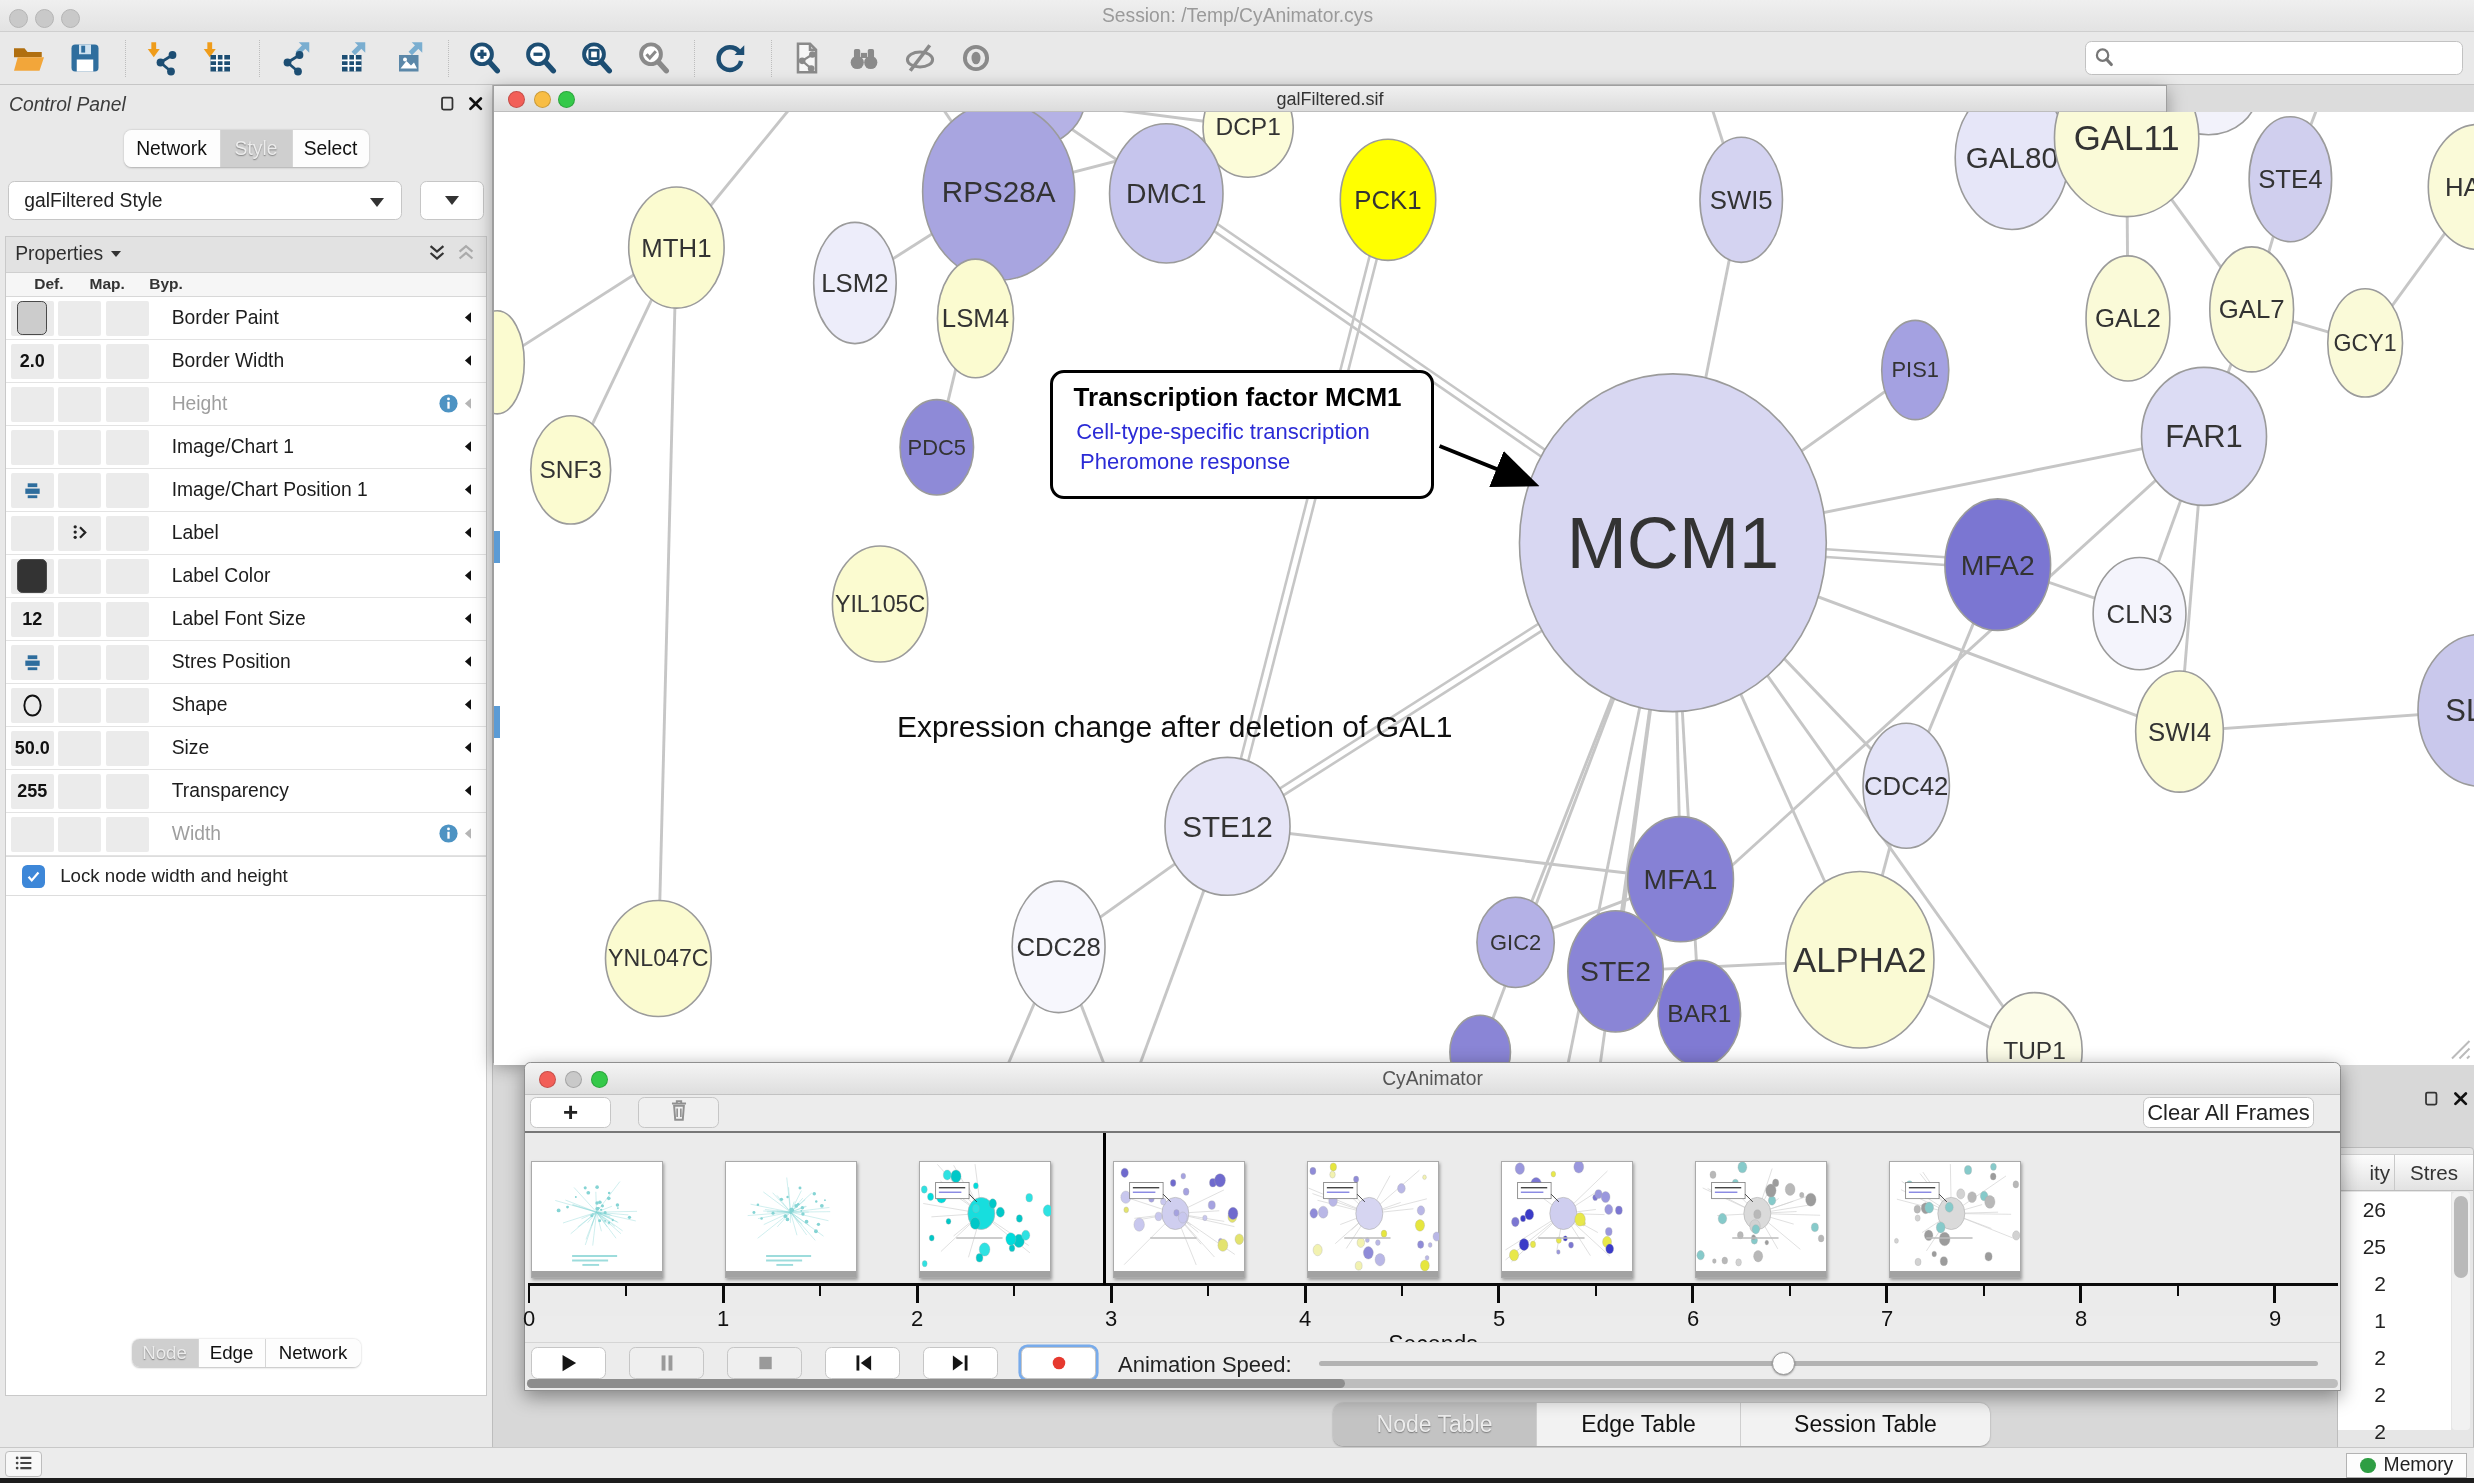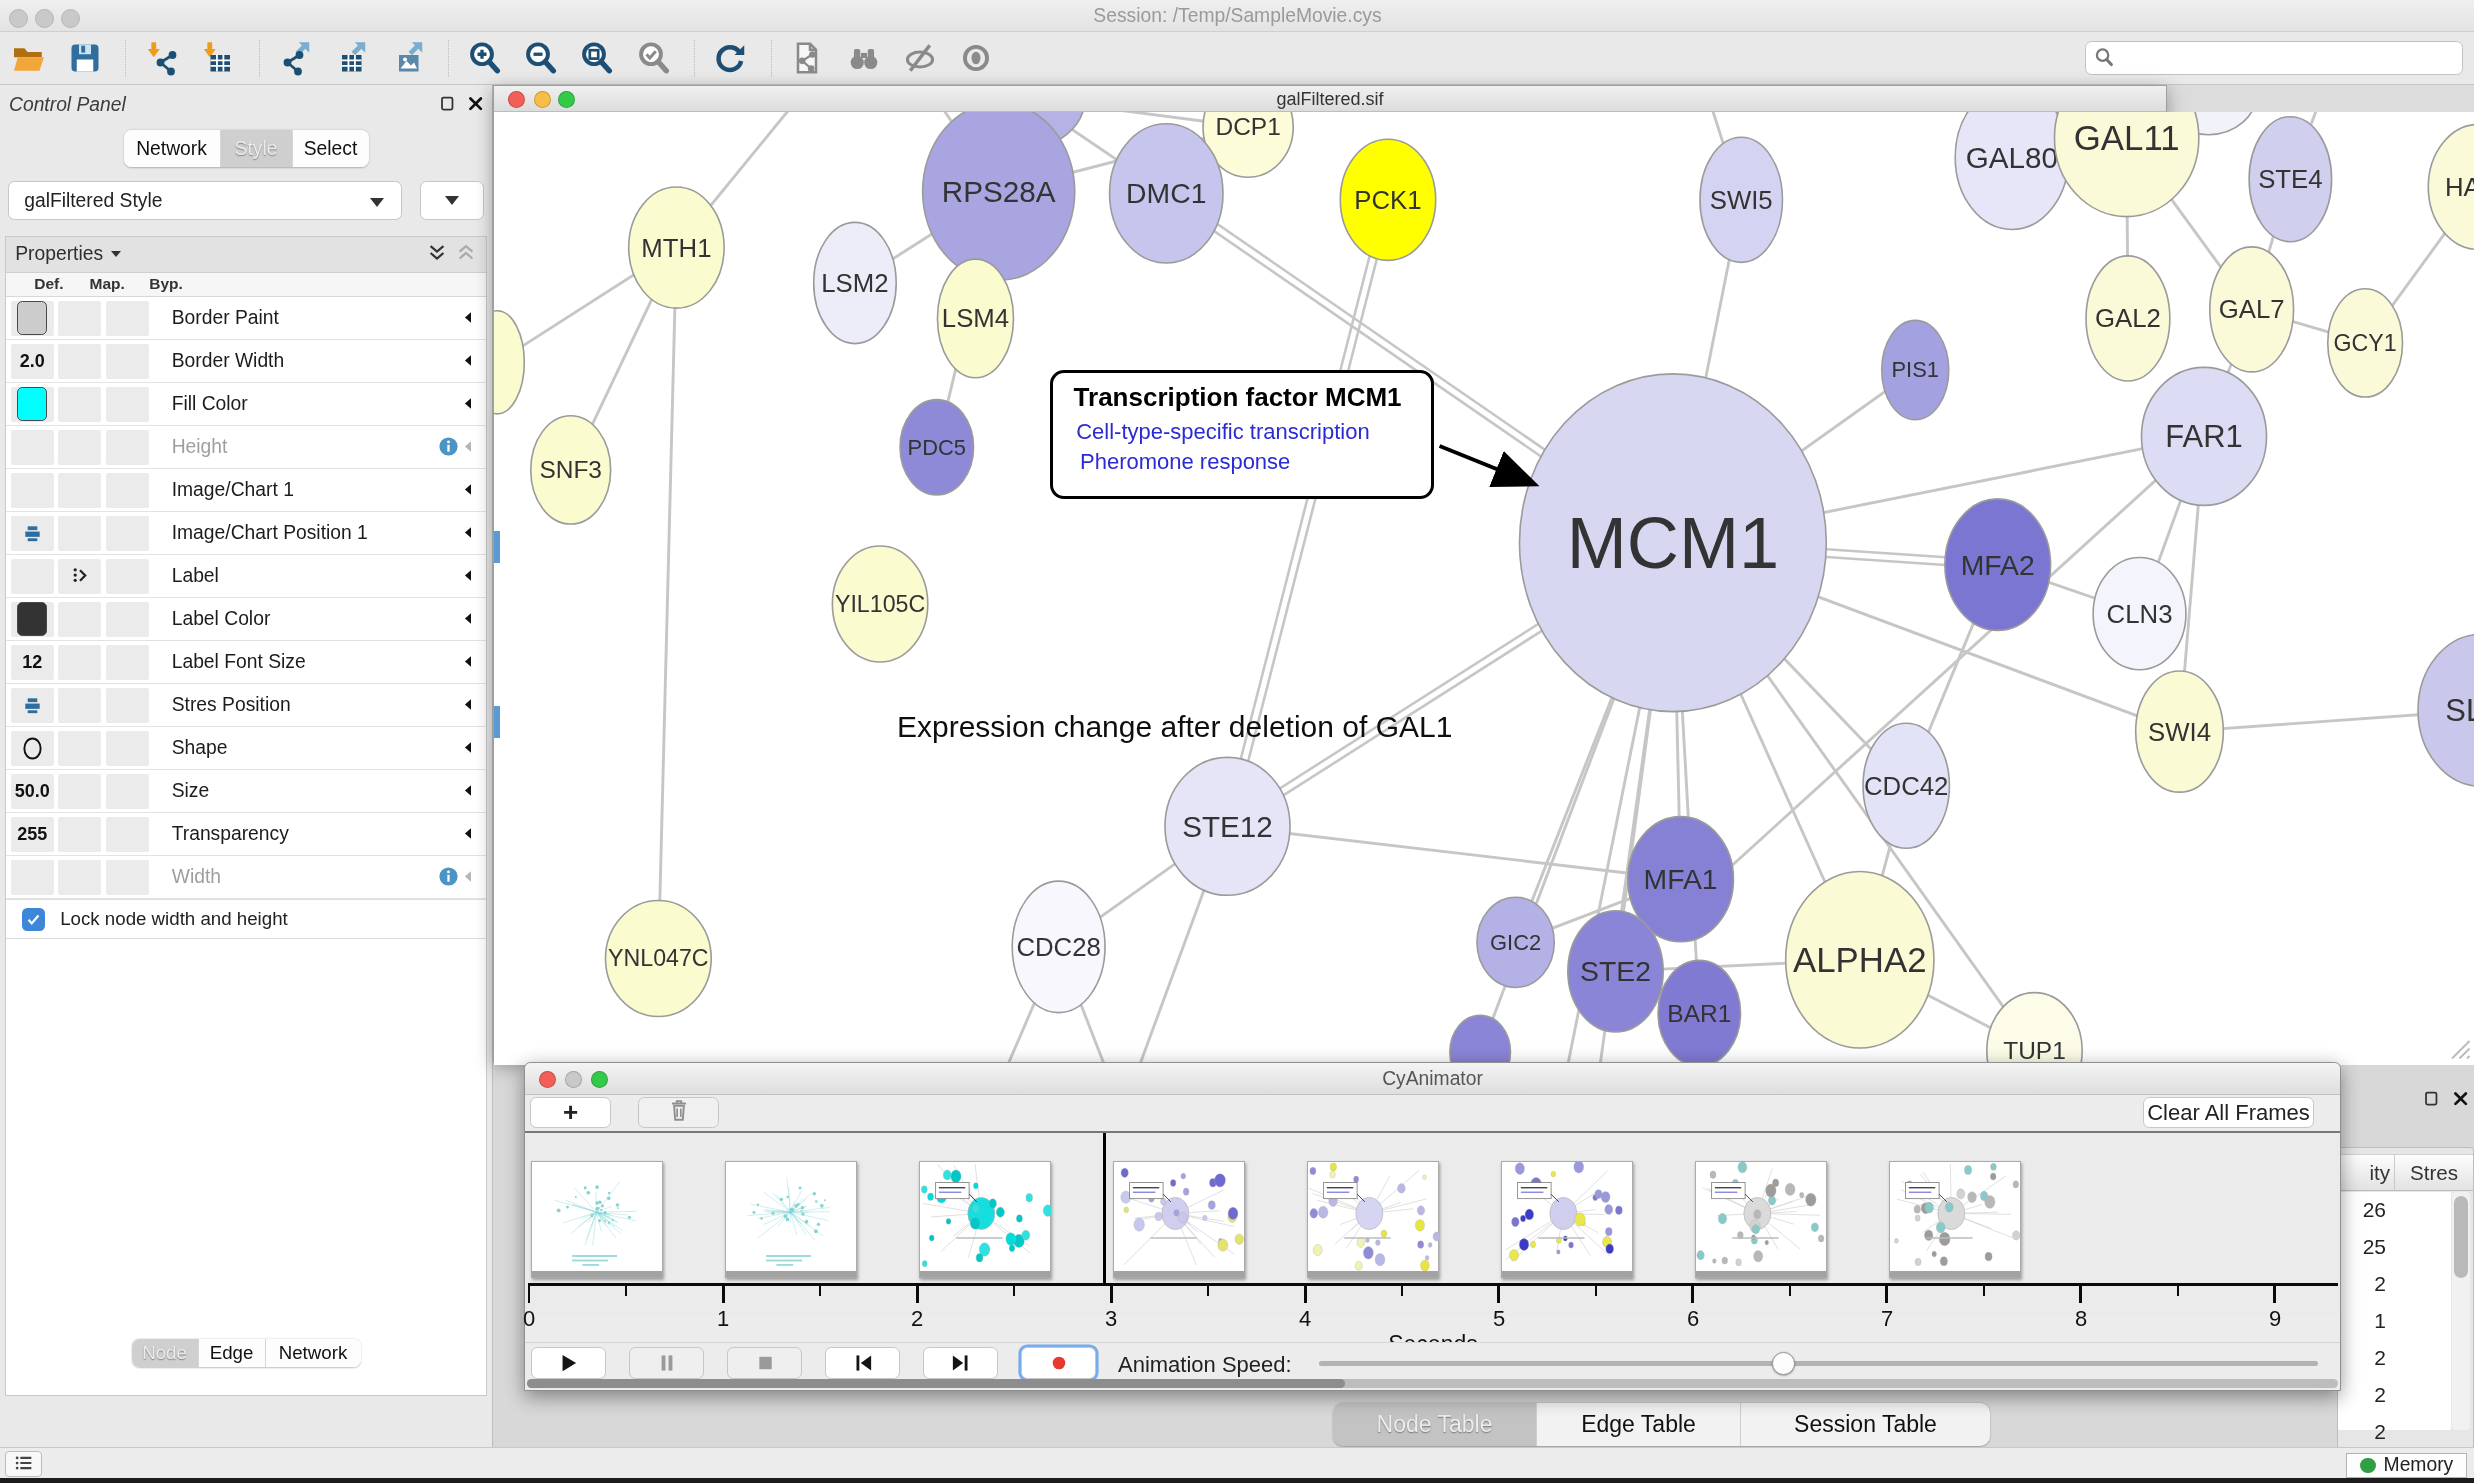--- a/index.html
+++ b/index.html
@@ -143,21 +143,21 @@
 </style>
 </head>
 <body>
 
 <div class="stage">
 
   <div class="abs titlebar">
     <span class="tl-dot" id="tl0" style="left: 9px; background: rgb(201, 201, 201); border: 0.6px solid rgb(181, 181, 181);"></span>
     <span class="tl-dot" id="tl1" style="left: 35px; background: rgb(201, 201, 201); border: 0.6px solid rgb(181, 181, 181);"></span>
     <span class="tl-dot" id="tl2" style="left: 61px; background: rgb(201, 201, 201); border: 0.6px solid rgb(181, 181, 181);"></span>
-    <div class="session-title">Session: /Temp/SampleMovie.cys</div>
+    <div class="session-title">Session: /Temp/CyAnimator.cys</div>
   </div>
 
   <div class="abs toolbar" id="toolbar">
       <div class="ticon">
         <svg width="36" height="36" viewBox="0 0 24 24">
           <path d="M2 5.5h7l2 2.5h9.5v3.5H2z" fill="#b06f10"></path>
           <path d="M4.5 11.5H22L19 20.5H2z" fill="#f2a63a"></path>
         </svg>
       </div>
       <div class="ticon">
@@ -357,31 +357,20 @@
             <div class="plabel">Border Paint</div>
             <span class="arr" style="margin-right: 9px;"><svg width="17" height="17" viewBox="0 0 24 24">
                 <path d="M15.5 4.5L7 12l8.5 7.5z" fill="#111"></path>
               </svg></span>
           </div>
           <div class="prow">
             <div class="pcell">2.0</div>
             <div class="pcell"></div>
             <div class="pcell"></div>
             <div class="plabel">Border Width</div>
-            <span class="arr" style="margin-right: 9px;"><svg width="17" height="17" viewBox="0 0 24 24">
-                <path d="M15.5 4.5L7 12l8.5 7.5z" fill="#111"></path>
-              </svg></span>
-          </div>
-          <div class="prow">
-            <div class="pcell">
-              <div class="pswatch" style="background: rgb(0, 255, 255);"></div>
-            </div>
-            <div class="pcell"></div>
-            <div class="pcell"></div>
-            <div class="plabel">Fill Color</div>
             <span class="arr" style="margin-right: 9px;"><svg width="17" height="17" viewBox="0 0 24 24">
                 <path d="M15.5 4.5L7 12l8.5 7.5z" fill="#111"></path>
               </svg></span>
           </div>
           <div class="prow">
             <div class="pcell"></div>
             <div class="pcell"></div>
             <div class="pcell"></div>
             <div class="plabel gray">Height</div>
             <span class="inf"><svg width="23" height="23" viewBox="0 0 24 24">

